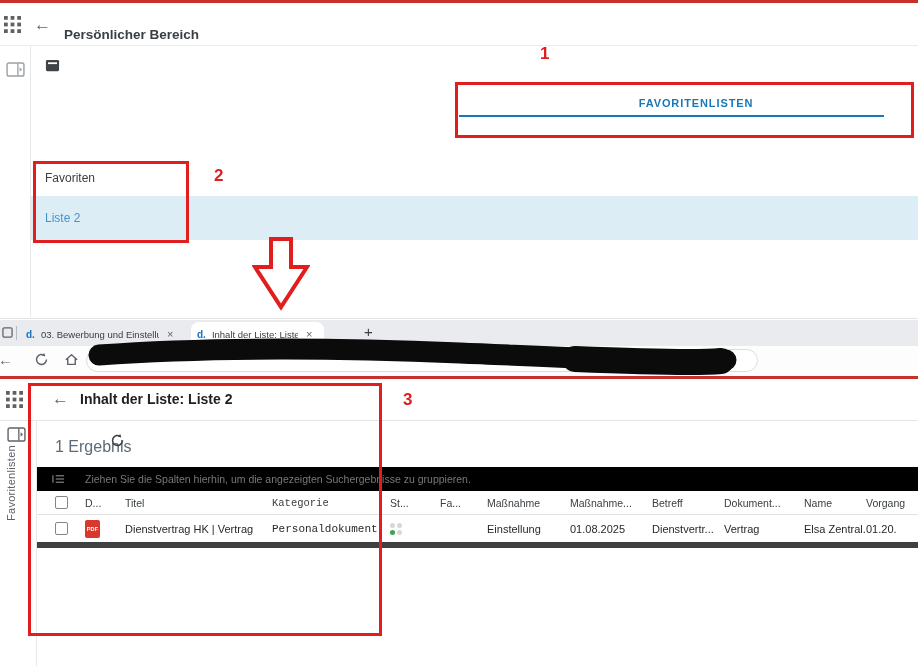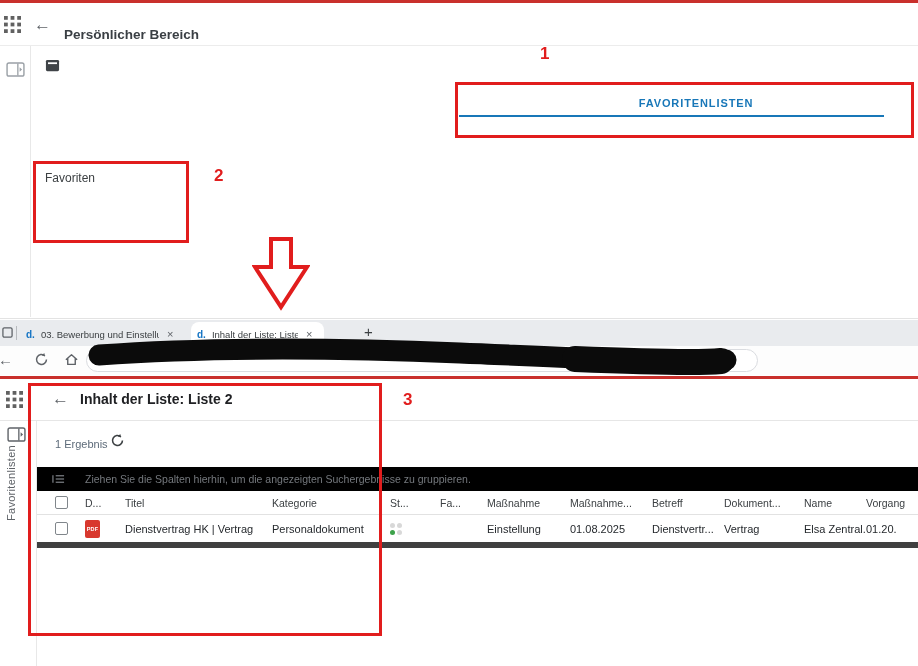--- a/index.html
+++ b/index.html
@@ -39,32 +39,32 @@
   .tab-sep { position:absolute; left:16px; top:6px; width:1px; height:14px; background:#b7babe; }
   .navbar { position:absolute; left:0; top:346px; width:918px; height:29px; background:#fdfdfd; }
   .nav-ic { position:absolute; top:4px; color:#5f6368; font-size:15px; cursor:pointer; line-height:20px; }
   .addr-pill { position:absolute; left:86px; top:3px; width:672px; height:23px; background:#fff; border:1px solid #dadce0; border-radius:12px; cursor:text; }
 
   
   .b-appbar { position:absolute; left:0; top:379px; width:918px; height:42px; background:#fff; border-bottom:1px solid #e6e6e6; }
   .b-title { position:absolute; left:80px; top:391px; font-size:14px; font-weight:700; color:#202124; }
   .v-label { position:absolute; left:5px; top:445px; writing-mode:vertical-rl; transform:rotate(180deg);
              font-size:11px; color:#5f6368; letter-spacing:.3px; }
-  .result-count { position:absolute; left:55px; top:438px; font-size:11px; color:#5d6b79; }
+  .result-count { position:absolute; left:55px; top:438px; font-size:16px; color:#5d6b79; }
   .refresh-btn { position:absolute; left:110px; top:433px; width:15px; height:15px; cursor:pointer; }
 
   .tbl { position:absolute; left:37px; top:467px; width:881px; }
   .group-bar { height:24px; background:#000000; display:flex; align-items:center; padding-left:15px; cursor:pointer; }
   .group-hint { font-size:10.5px; color:#75797e; margin-left:20px; }
   .thead { display:flex; align-items:center; height:24px; padding-left:18px; border-bottom:1px solid #e2e2e2; }
   .thead .cell { font-size:10.5px; color:#3c4043; cursor:pointer; }
   .trow { display:flex; align-items:center; height:33px; padding-left:18px; border-bottom:6px solid #404040; }
   .trow .cell { font-size:11px; color:#25292d; }
   .cell { white-space:nowrap; overflow:hidden; padding-right:8px; flex:none; }
-  .c-check{width:30px;} .c-d{width:40px;} .c-titel{width:147px;} .c-kat{width:118px;}
+  .c-check{width:30px;} .c-d{width:40px;} .c-titel{width:147px;} .c-kat{width:118px;font-family:Liberation Mono, monospace;}
   .c-st{width:50px;} .c-fa{width:47px;} .c-mas{width:83px;} .c-mad{width:82px;}
   .c-bet{width:72px;} .c-dok{width:80px;} .c-nam{width:62px;} .c-vor{width:70px;}
   .checkbox { width:13px; height:13px; border:1.5px solid #80868b; border-radius:2px; background:#fff; cursor:pointer; }
   .link { color:#2f7fd0; cursor:pointer; }
   .pdf-icon { width:15px; height:18px; background:#d8382e; border-radius:2px; display:flex; align-items:center; justify-content:center; }
   .pdf-icon span { color:#fff; font-size:5.5px; font-weight:700; letter-spacing:.2px; }
   .dots { display:grid; grid-template-columns:7px 7px; grid-auto-rows:7px; align-items:center; }
   .dot { width:5px; height:5px; border-radius:50%; background:#d8d8d8; }
   .dot.green { background:#3da24a; }
 
@@ -109,20 +109,23 @@
     <rect x="3.2" y="4.6" width="9.6" height="1.9" fill="#fff"></rect>
   </svg>
 
   <div class="tab tab-active" style="left:474px; width:444px;">FAVORITENLISTEN</div>
   <div class="tab-underline"></div>
 
   <div class="red-box" style="left:455px; top:82px; width:459px; height:56px;"></div>
   <span class="red-label" style="left:540px; top:44px;">1</span>
 
   <span class="fav-header">Favoriten</span>
+  <div class="fav-row">
+    <span>Liste 2</span>
+  </div>
 
   <div class="red-box" style="left:33px; top:161px; width:156px; height:82px;"></div>
   <span class="red-label" style="left:214px; top:166px;">2</span>
 
   <svg class="arrow-svg" width="58" height="74" viewBox="0 0 58 74">
     <polygon points="19,2 39,2 39,30 55,30 29,70 3,30 19,30" fill="#ffffff" stroke="#e11d1d" stroke-width="4" stroke-linejoin="miter"></polygon>
   </svg>
 
   <div class="chrome-top-border"></div>
   <div class="tabstrip">

